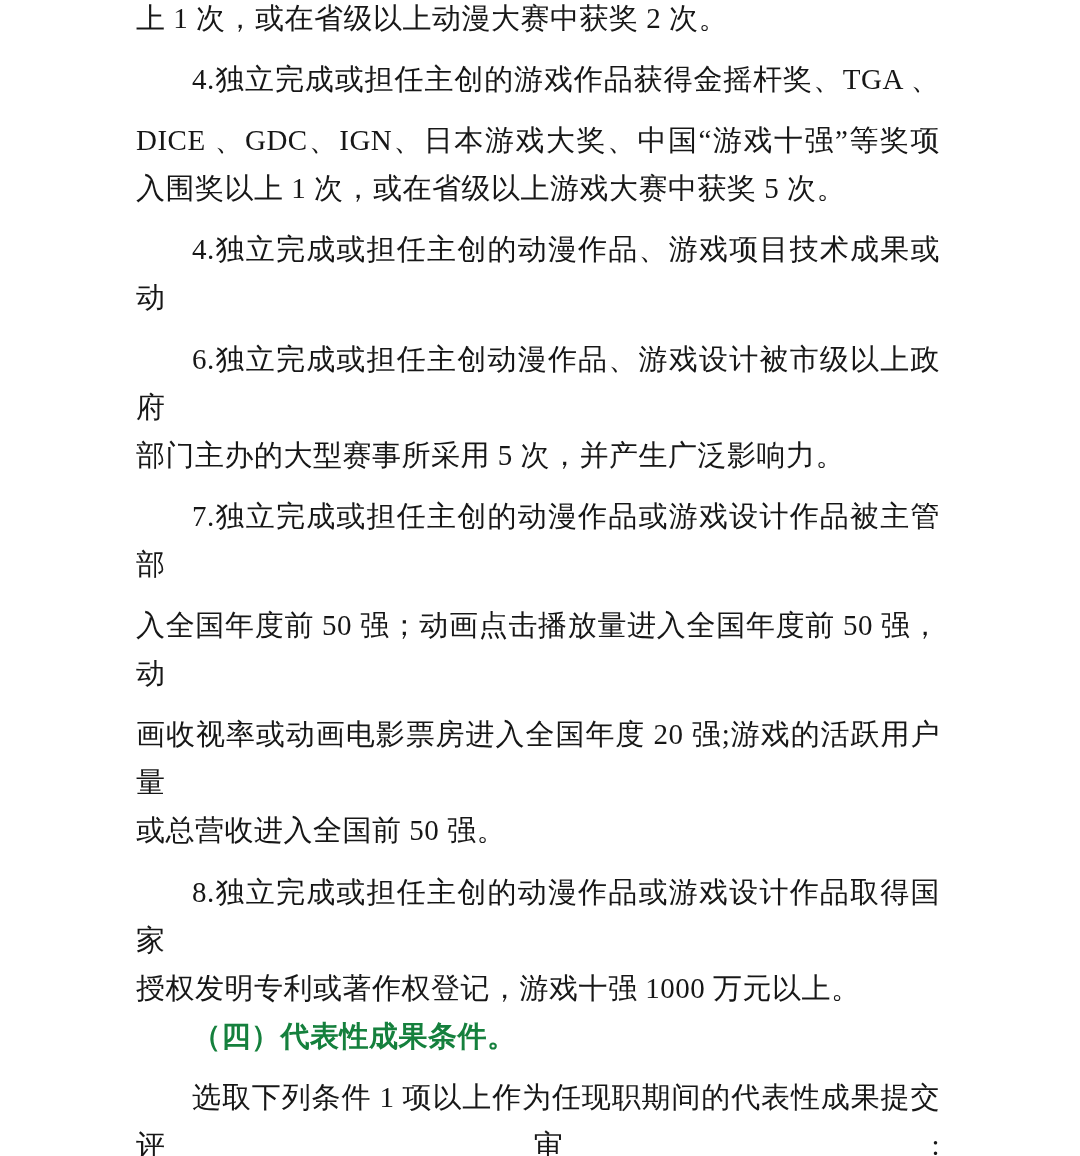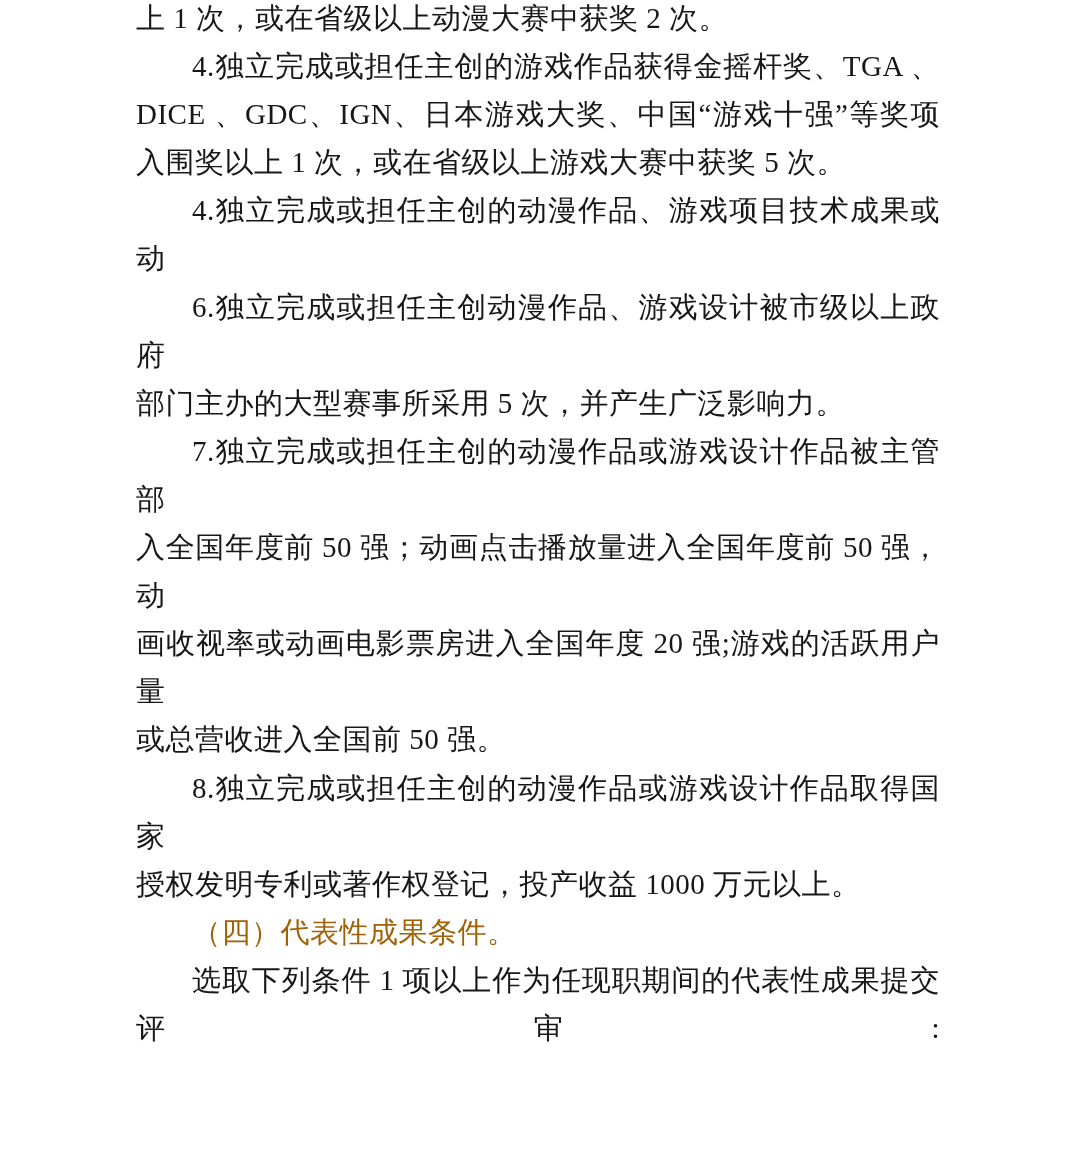--- a/index.html
+++ b/index.html
@@ -26,39 +26,40 @@
     text-align: left;
     letter-spacing: 0.5px;
   }
   .ind {
     text-indent: 56px;
   }
   .jst {
     text-align: justify;
     text-align-last: justify;
     text-justify: inter-character;
+    margin-top: 13px;
   }
   .bold-kai {
-    font-weight: normal;
-    color: #a16207;
+    font-weight: bold;
+    color: #15803d;
   }
 </style>
 </head>
 <body>
 
 <div class="page">
   <div class="ln">上 1 次，或在省级以上动漫大赛中获奖 2 次。</div>
   <div class="ln ind jst">4.独立完成或担任主创的游戏作品获得金摇杆奖、TGA 、</div>
   <div class="ln jst">DICE 、GDC、IGN、日本游戏大奖、中国“游戏十强”等奖项</div>
   <div class="ln">入围奖以上 1 次，或在省级以上游戏大赛中获奖 5 次。</div>
   <div class="ln ind jst">4.独立完成或担任主创的动漫作品、游戏项目技术成果或动</div>
   <div class="ln ind jst">6.独立完成或担任主创动漫作品、游戏设计被市级以上政府</div>
   <div class="ln">部门主办的大型赛事所采用 5 次，并产生广泛影响力。</div>
   <div class="ln ind jst">7.独立完成或担任主创的动漫作品或游戏设计作品被主管部</div>
   <div class="ln jst">入全国年度前 50 强；动画点击播放量进入全国年度前 50 强，动</div>
   <div class="ln jst">画收视率或动画电影票房进入全国年度 20 强;游戏的活跃用户量</div>
   <div class="ln">或总营收进入全国前 50 强。</div>
   <div class="ln ind jst">8.独立完成或担任主创的动漫作品或游戏设计作品取得国家</div>
-  <div class="ln">授权发明专利或著作权登记，投产收益 1000 万元以上。</div>
+  <div class="ln">授权发明专利或著作权登记，游戏十强 1000 万元以上。</div>
   <div class="ln ind bold-kai">（四）代表性成果条件。</div>
   <div class="ln ind jst">选取下列条件 1 项以上作为任现职期间的代表性成果提交评审:</div>
 
 </div>
 
 </body></html>

